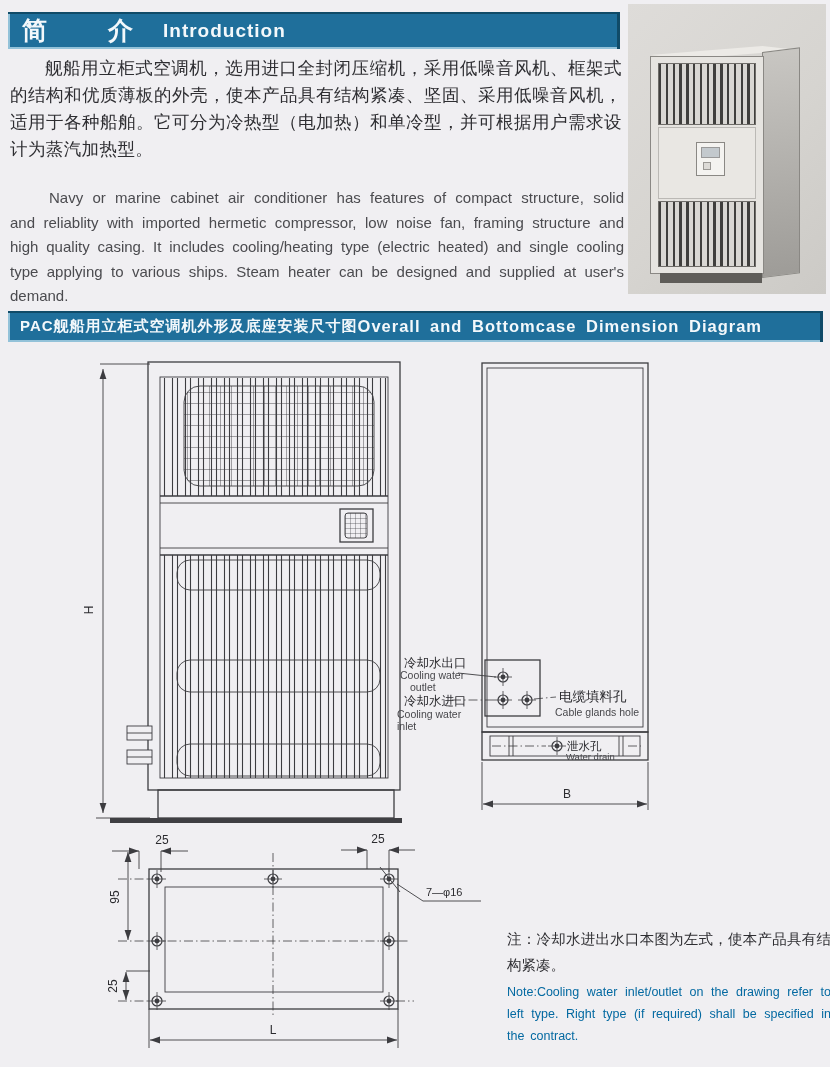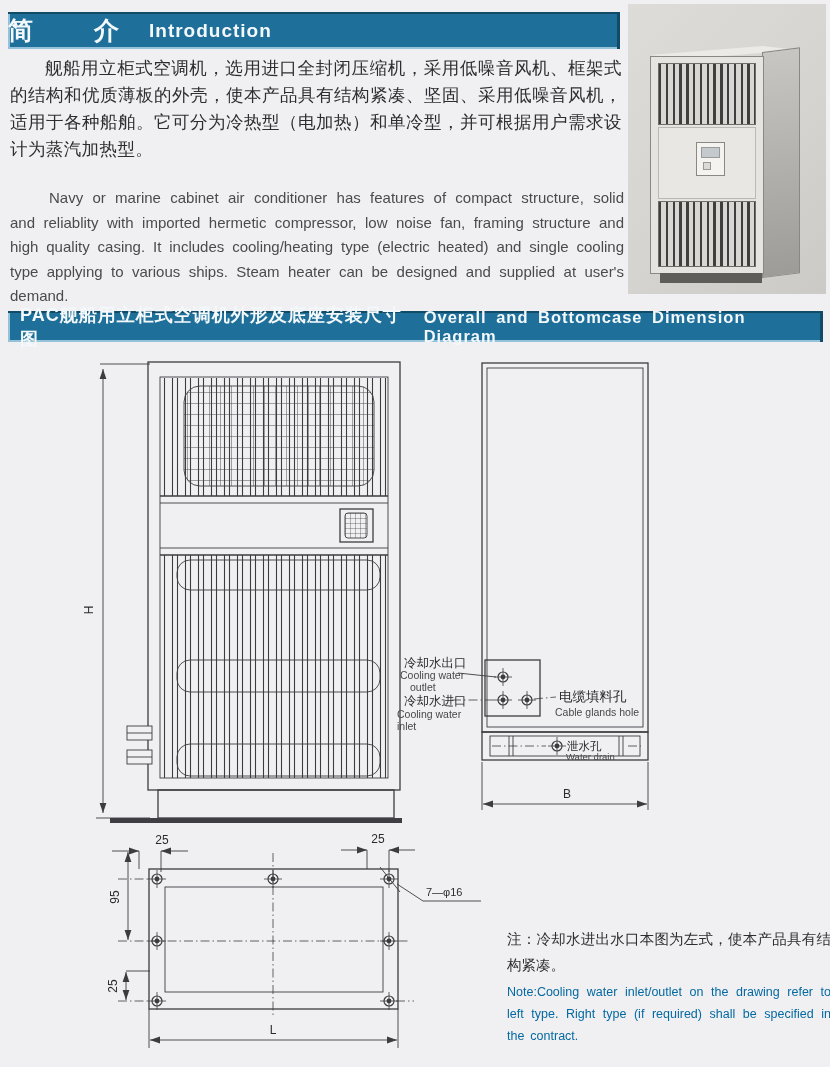--- a/index.html
+++ b/index.html
@@ -2,26 +2,26 @@
 <html><head>
 <meta charset="utf-8">
 <style>
   html,body{margin:0;padding:0;}
   body{width:830px;height:1067px;overflow:hidden;font-family:"Liberation Sans",sans-serif;}
   .page{position:relative;width:830px;height:1067px;background:#f0eff2;overflow:hidden;}
 
   
   .banner{position:absolute;background:#1f6f9b;color:#f3f8fb;display:flex;align-items:center;
           box-shadow:inset 0 2px 0 #104b68, inset -3px 0 0 #104b68, inset 0 -2px 0 #93c2d9, inset 2px 0 0 #93c2d9;}
-  #banner1{left:8px;top:12px;width:612px;height:37px;box-sizing:border-box;}
+  #banner1{left:8px;top:12px;width:612px;height:37px;padding-left:14px;box-sizing:border-box;}
   #banner1 .zh{font-size:25px;font-weight:bold;letter-spacing:18px;}
   #banner1 .en{font-size:19px;font-weight:bold;margin-left:12px;letter-spacing:1px;}
   #banner2{left:8px;top:311px;width:815px;height:31px;padding-left:12px;box-sizing:border-box;}
-  #banner2 .zh{font-size:18px;font-weight:bold;letter-spacing:1px;}
-  #banner2 .en{font-size:16.5px;font-weight:bold;margin-left:8px;letter-spacing:1px;word-spacing:4px;}
+  #banner2 .zh{font-size:15px;font-weight:bold;letter-spacing:1px;}
+  #banner2 .en{font-size:16.5px;font-weight:bold;letter-spacing:1px;word-spacing:4px;}
 
   
   .para-zh{position:absolute;left:10px;top:55px;width:612px;font-size:17.5px;line-height:27px;
            color:#2e2e32;text-align:justify;text-indent:2em;letter-spacing:0.4px;}
   .para-en{position:absolute;left:10px;top:163px;width:614px;font-size:15px;line-height:24.5px;
            color:#4b4b4f;text-align:justify;text-indent:2.6em;word-spacing:3.5px;margin-top:23px;}
 
   
   .note{position:absolute;left:507px;top:926px;width:324px;}
   .note .zh{font-size:14.5px;line-height:26px;color:#2e2e32;text-align:justify;}

